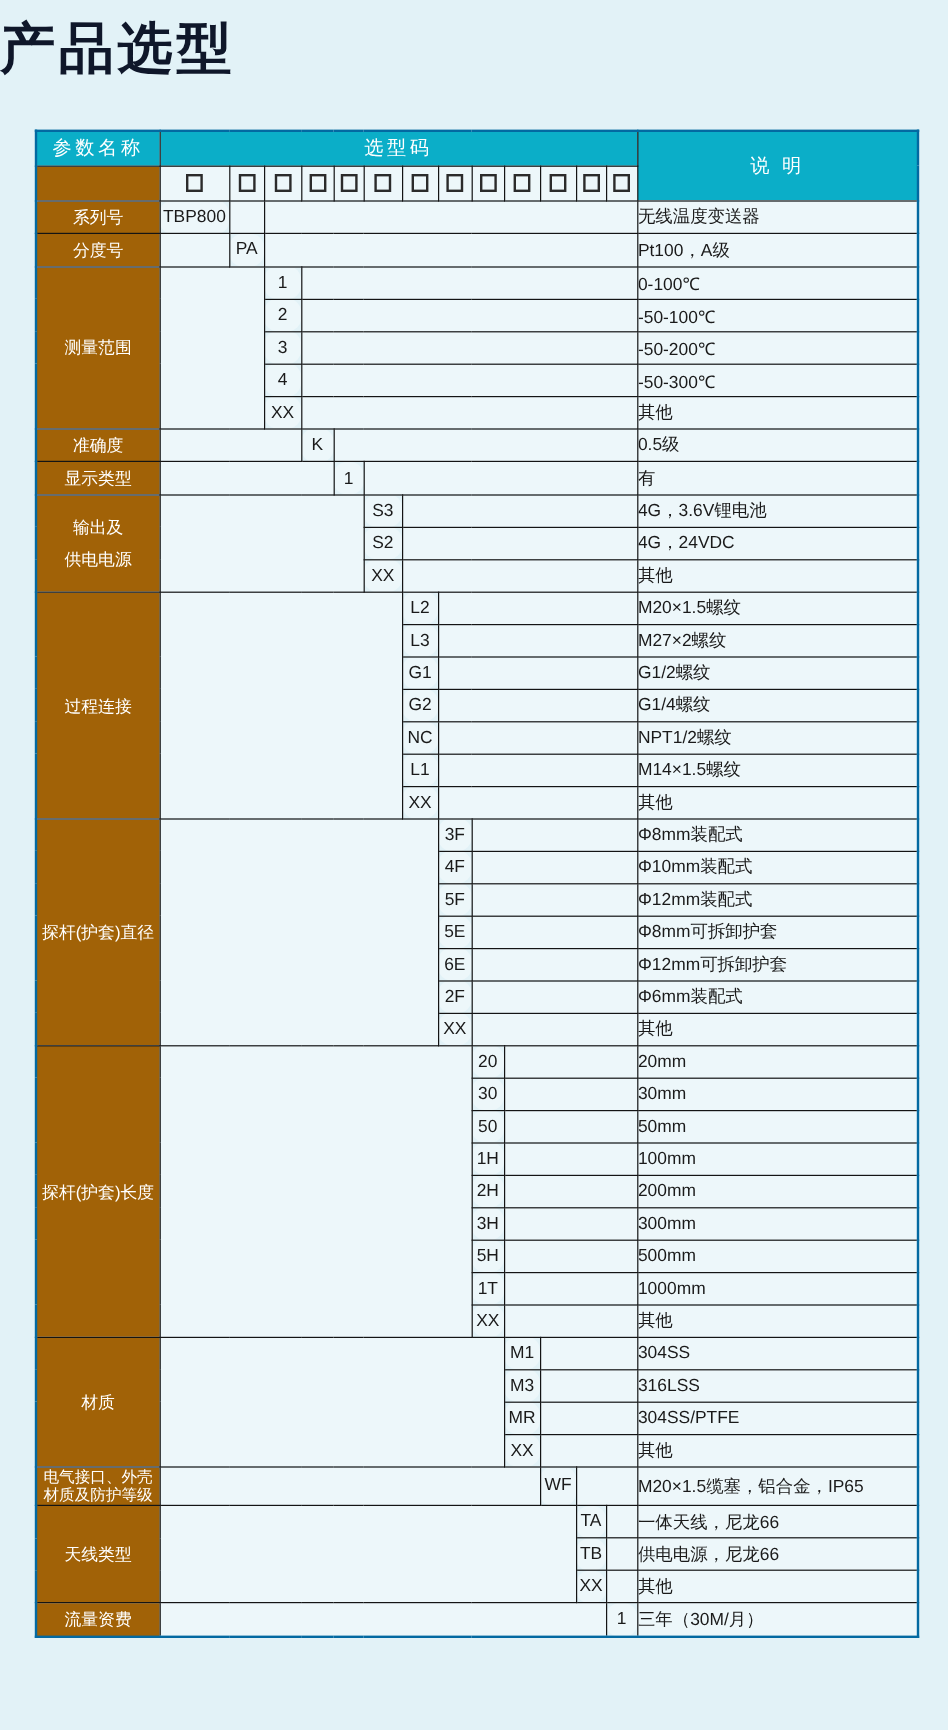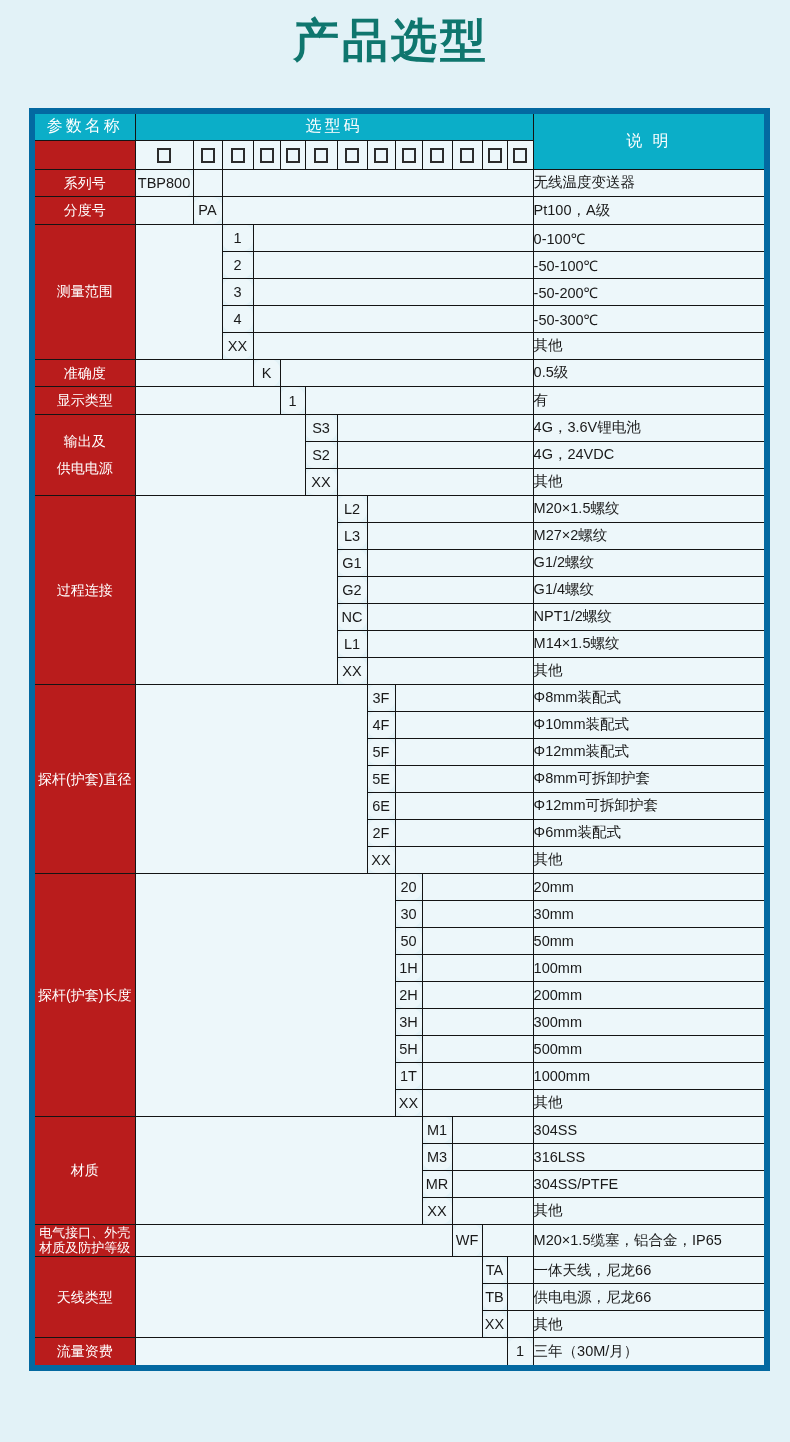--- a/index.html
+++ b/index.html
@@ -5,40 +5,40 @@
   html,body{margin:0;padding:0;}
   body{
     width:790px;height:1442px;
     background:#e2f2f7;
     font-family:"Liberation Sans",sans-serif;
     position:relative;
     color:#1a1a1a;
   }
   .page-title{
     position:absolute;top:10px;left:0;width:782px;
-    text-align:center;
+    text-align:left;
     font-size:46px;font-weight:800;letter-spacing:3px;
-    color:#0f766e;
+    color:#0f172a;
   }
   table.sel{
     position:absolute;top:108px;left:29px;
     width:656px;
     border-collapse:collapse;table-layout:fixed;
-    border:6px solid #0369a1;
+    border:2px solid #0369a1;
   }
   td,th{border:1px solid #141414;padding:0;overflow:hidden;}
   thead tr{height:29px;}
   tbody tr{height:27px;}
   th.teal{
     background:#0baec8;color:#ffffff;
     font-size:16px;font-weight:500;letter-spacing:3px;
     text-align:center;vertical-align:middle;
   }
   td.param{
-    background:#b91c1c;color:#ffffff;
+    background:#a16207;color:#ffffff;
     font-size:14px;font-weight:400;
     text-align:center;vertical-align:middle;
     white-space:pre-line;line-height:1.9;
   }
   td.param.small{font-size:13px;line-height:1.2;letter-spacing:0;}
   td.code,td.gap,td.desc,td.cb-cell{background:#edf7fa;}
   td.code{font-size:14.5px;text-align:center;vertical-align:middle;border-radius:11px;}
   td.desc{font-size:14.5px;text-align:left;vertical-align:middle;}
   td.cb-cell{text-align:center;vertical-align:middle;}
   span.cb{

